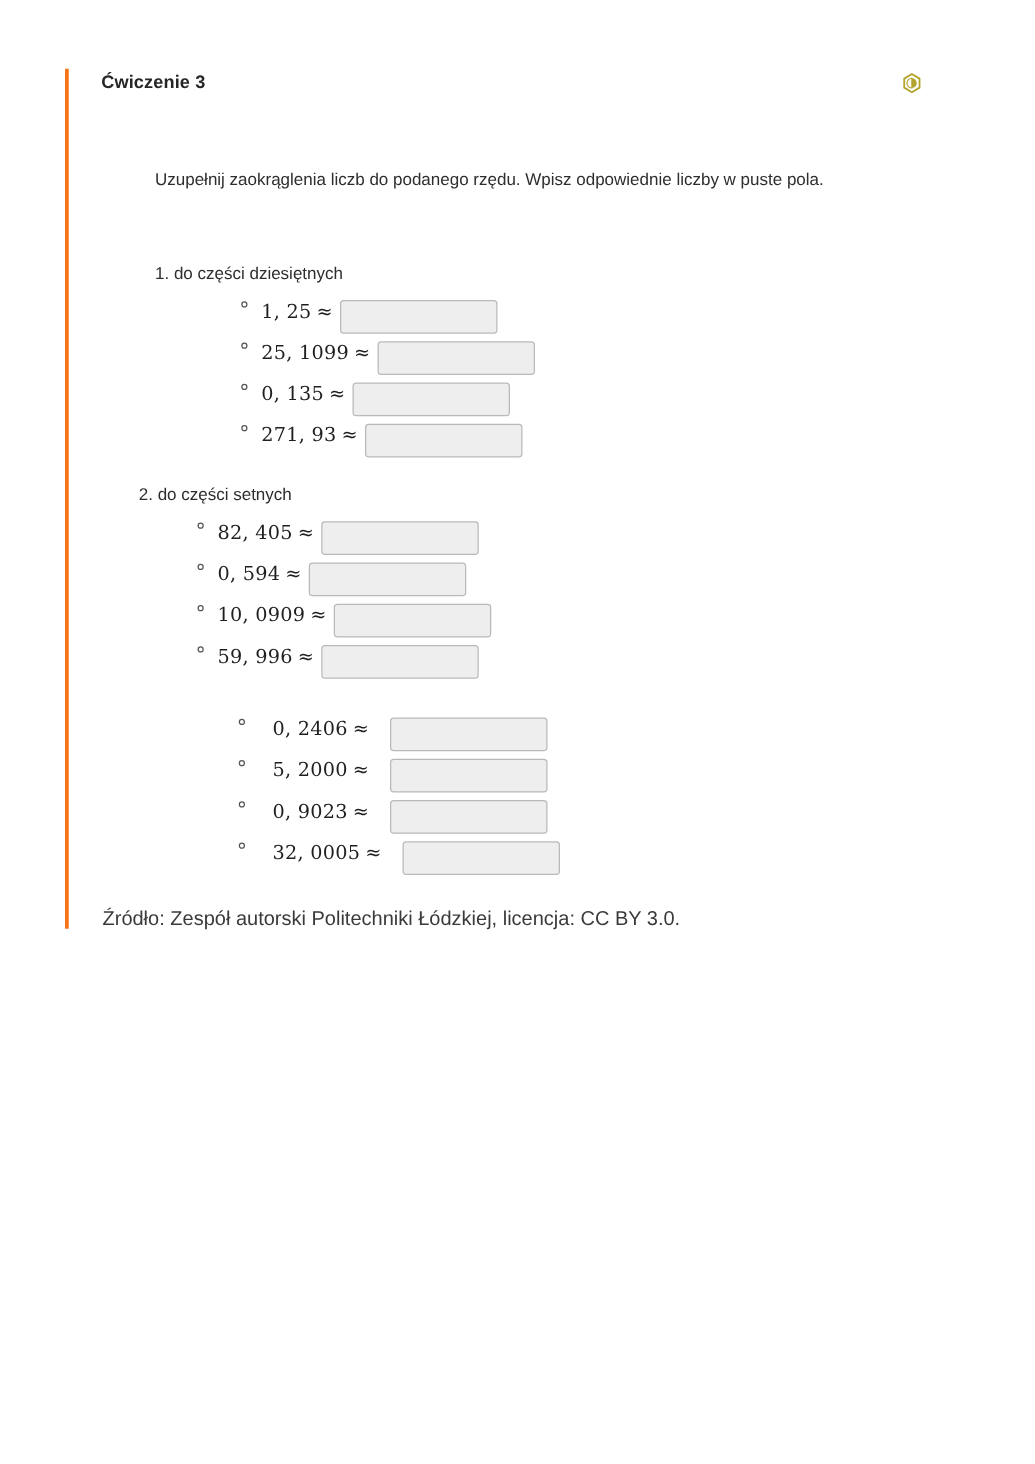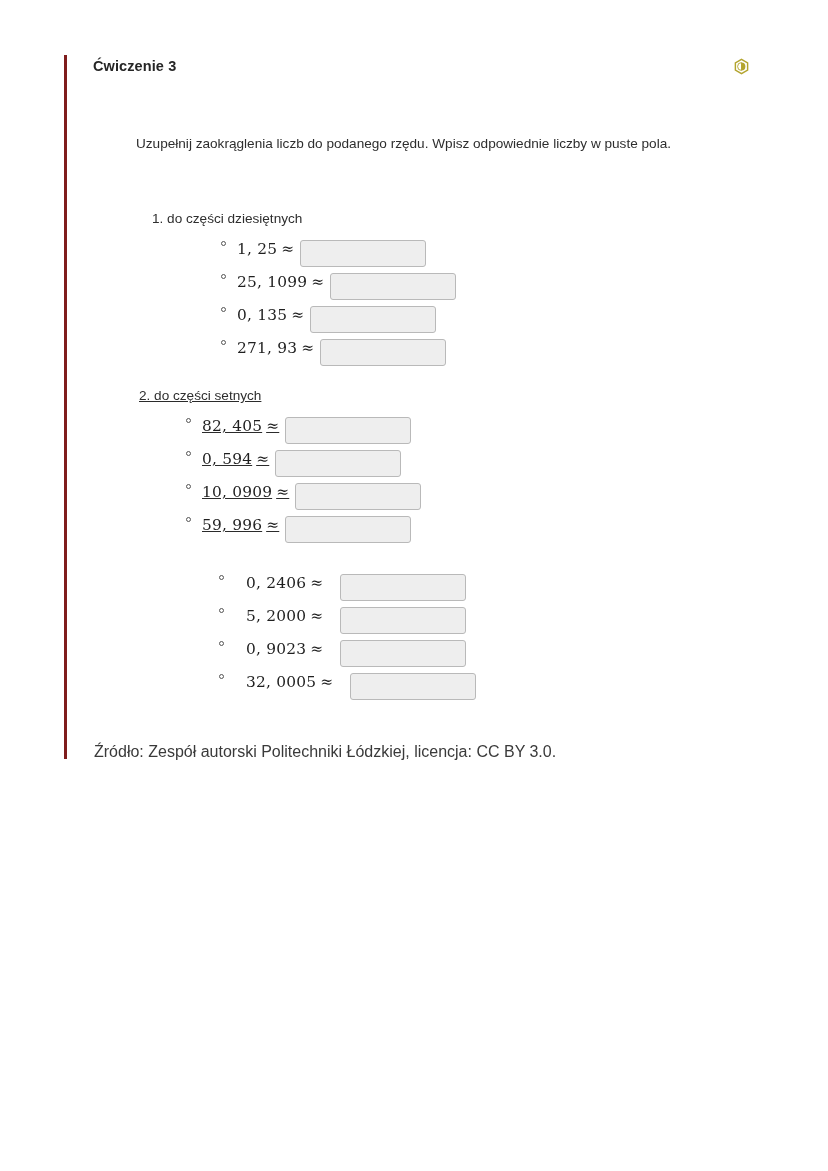--- a/index.html
+++ b/index.html
@@ -14,24 +14,24 @@
     height: 1171px;
     position: relative;
     font-family: "Liberation Sans", sans-serif;
     color: #2b2b2b;
     overflow: hidden;
   }
 
   
   .exercise {
     position: absolute;
-    left: 64px;
+    left: 52px;
     top: 55px;
     width: 710px;
-    border-left: 3px solid #7f1d1d;
+    border-left: 3px solid #f97316;
     padding: 0 0 0 26px;
     min-height: 645px;
   }
 
   
   .ex-header {
     display: flex;
     align-items: flex-start;
     justify-content: space-between;
     height: 26px;
@@ -60,29 +60,29 @@
     padding-top: 37px;
     font-size: 13.6px;
     line-height: 20px;
     color: #2e2e2e;
     padding-left: 27px;
   }
 
   
   .sections {
     list-style: none;
-    margin: 16px;
+    margin: 0;
     padding: 0;
   }
   .section {
     margin: 0;
     padding: 0;
   }
   .section-1 { padding-top: 39px; }
-  .section-2 { padding-top: 14px; text-decoration: underline; }
+  .section-2 { padding-top: 14px; }
   .section-3 { padding-top: 14px; }
 
   .section-head {
     font-size: 13.6px;
     line-height: 20px;
     color: #2e2e2e;
     padding-left: 43px;
     white-space: nowrap;
   }
   .section-2 > .section-head { padding-left: 30px; }

